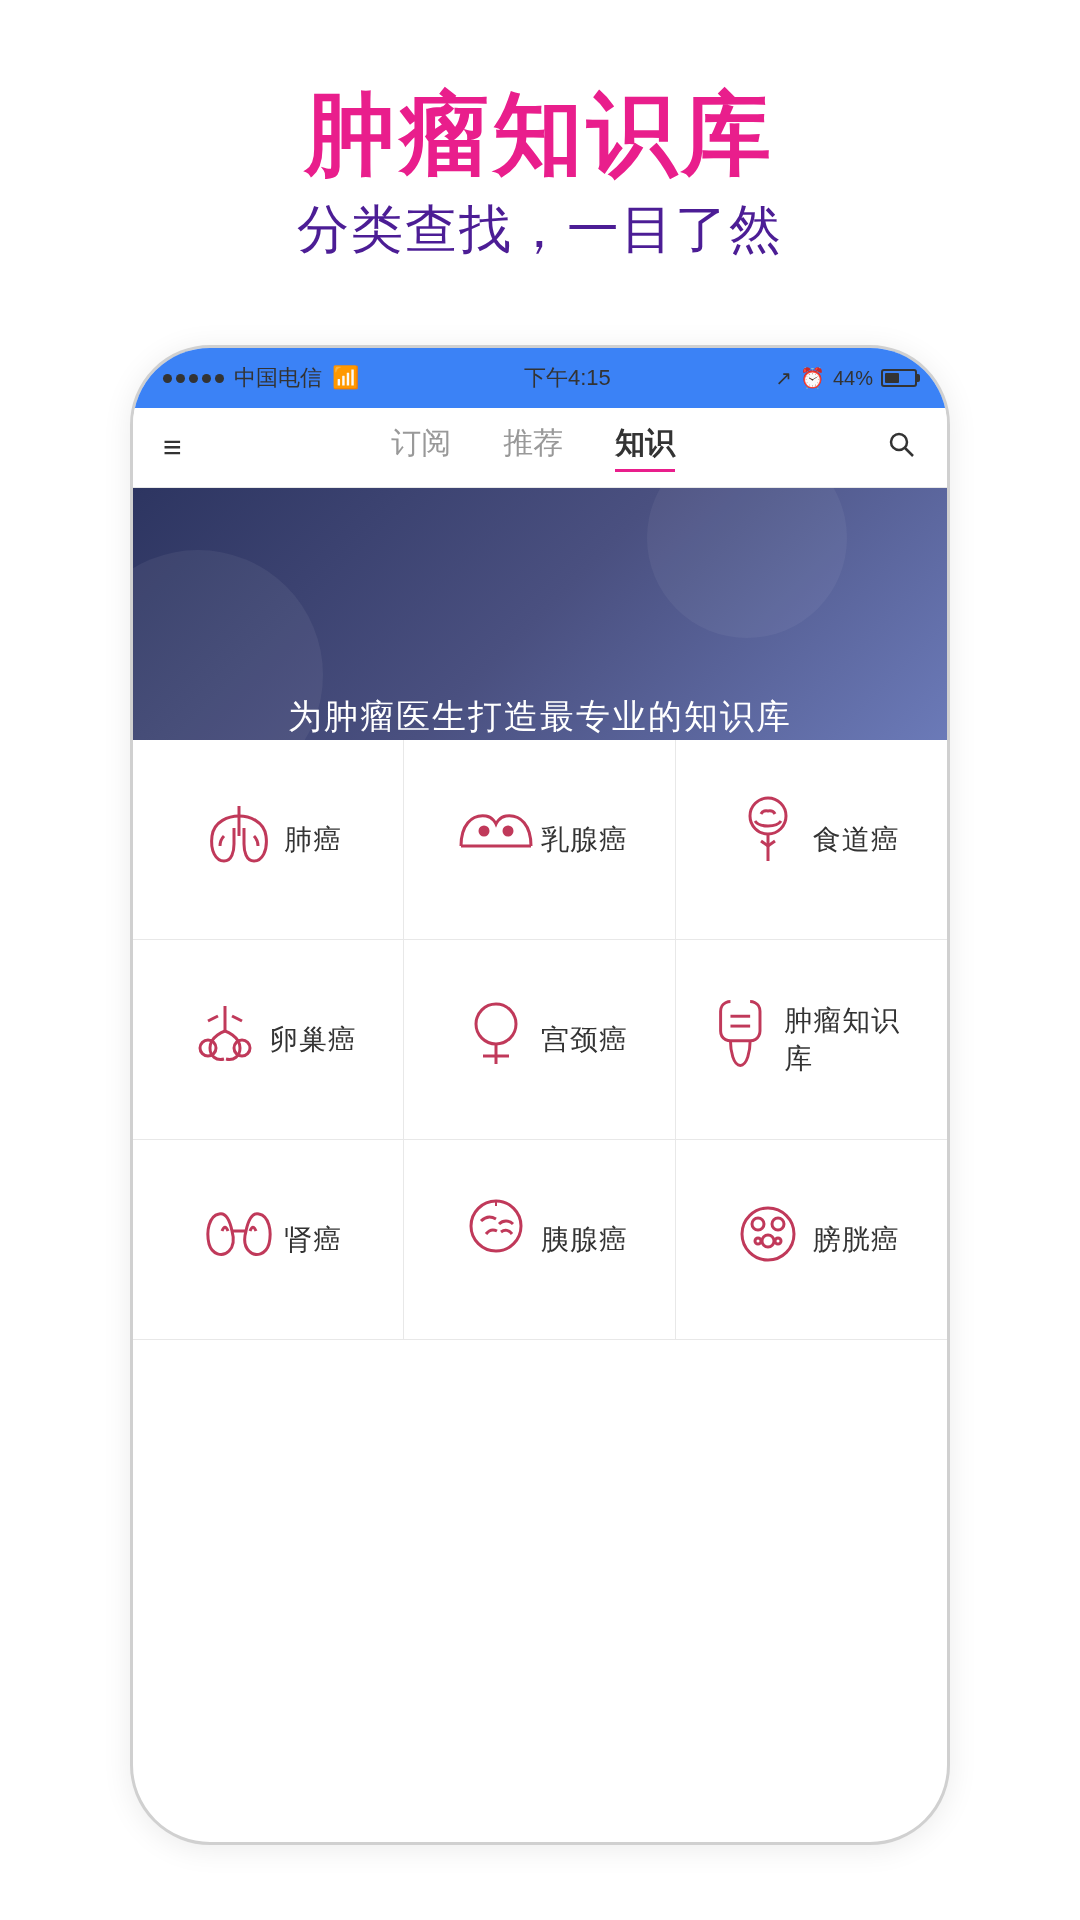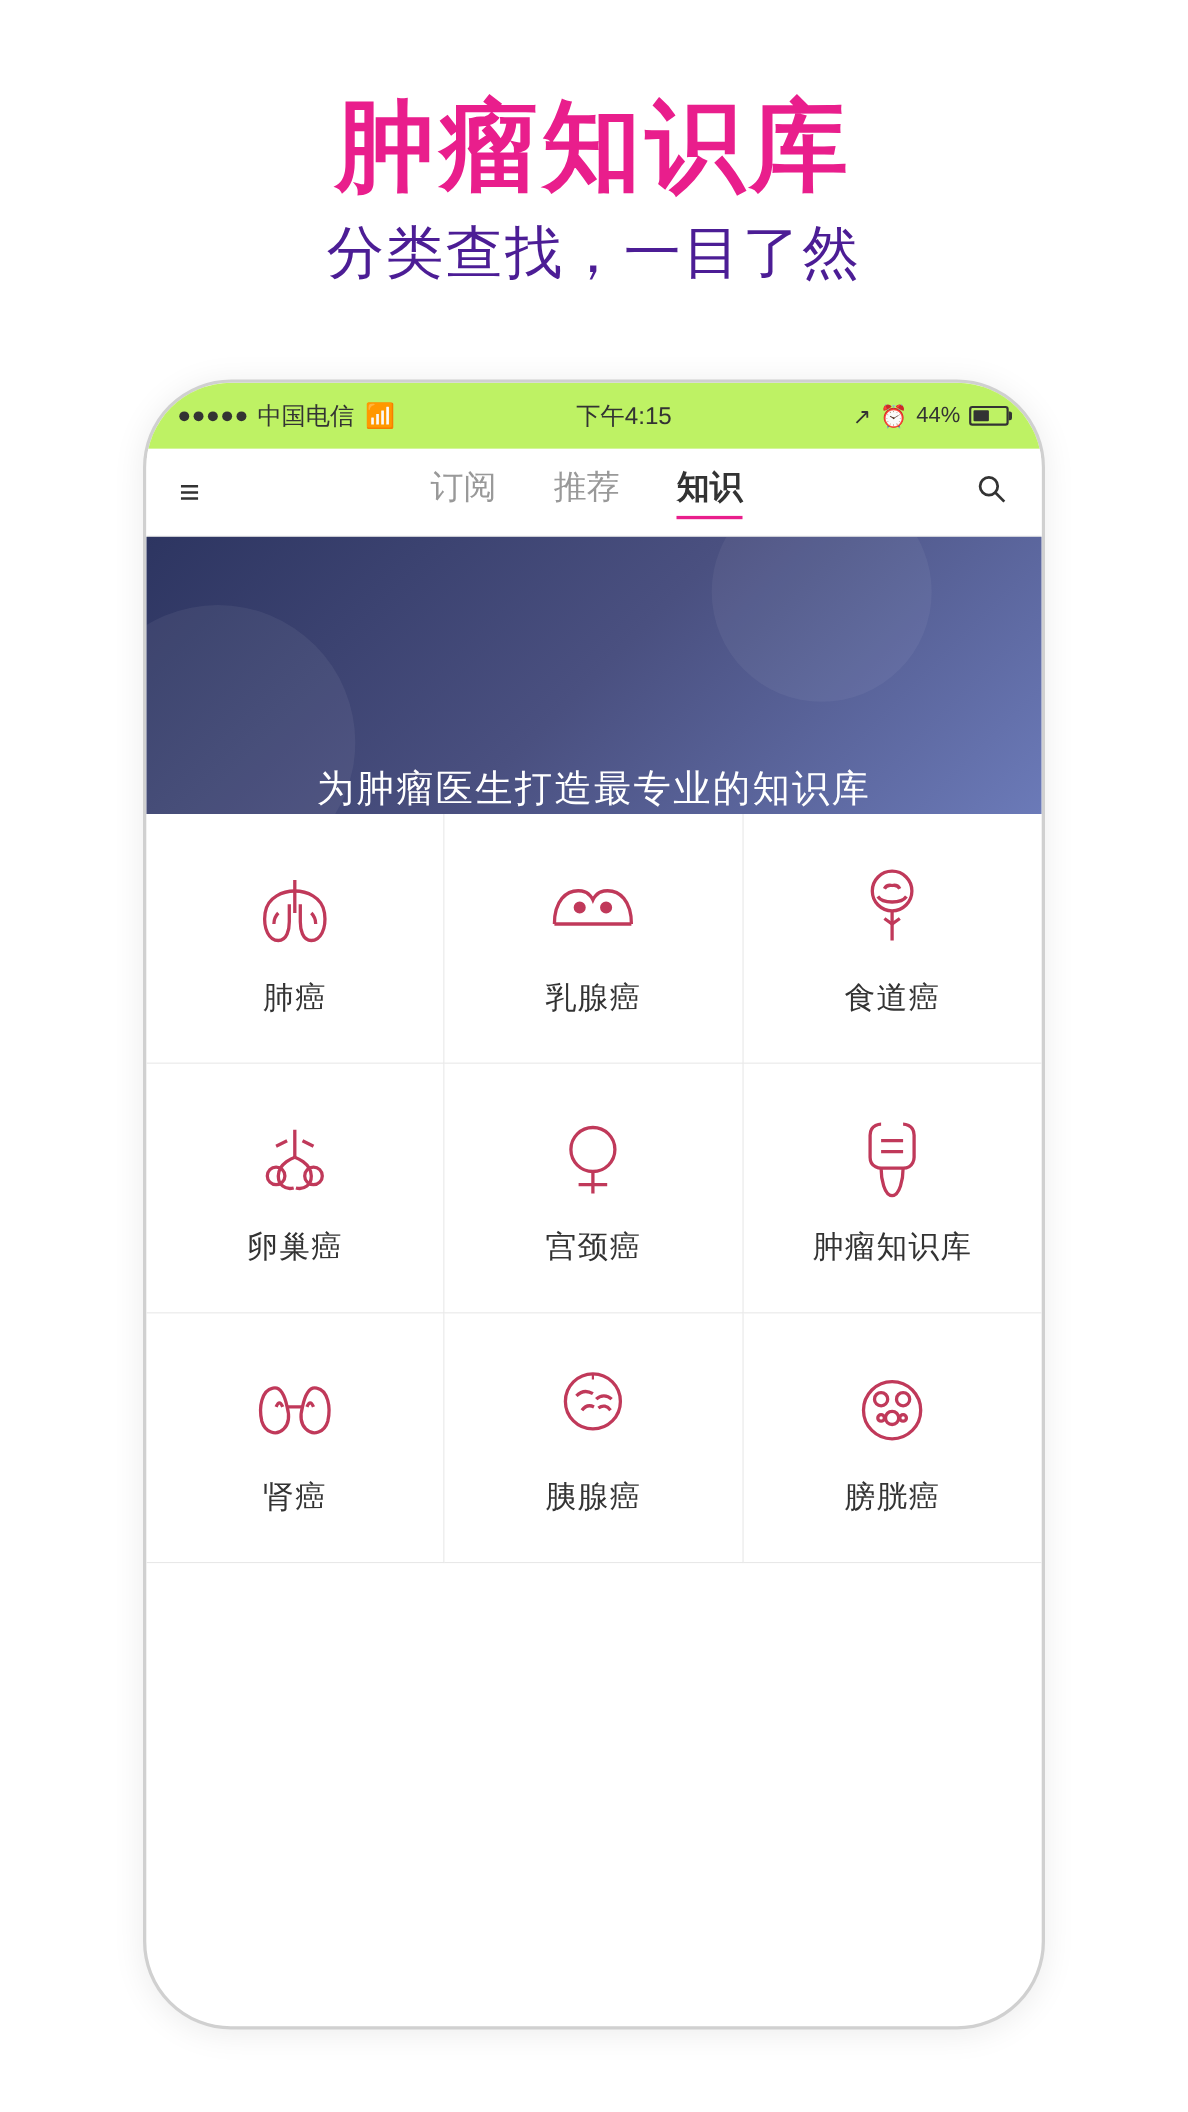--- a/index.html
+++ b/index.html
@@ -45,21 +45,21 @@
       overflow: hidden;
       position: relative;
       margin-top: 40px;
       box-shadow: 0 4px 30px rgba(0,0,0,0.08);
     }
 
     
     .status-bar {
       width: 100%;
       height: 60px;
-      background: #bef264;
+      background: #3b82f6;
       display: flex;
       align-items: center;
       justify-content: space-between;
       padding: 0 30px;
       font-size: 22px;
       color: #333;
     }
 
     .status-left {
       display: flex;
@@ -205,21 +205,21 @@
       width: 100%;
       flex: 1;
       display: grid;
       grid-template-columns: repeat(3, 1fr);
     }
 
     .grid-cell {
       border-right: 1px solid #e8e8e8;
       border-bottom: 1px solid #e8e8e8;
       display: flex;
-      flex-direction: column;
+      flex-direction: row;
       align-items: center;
       justify-content: center;
       padding: 40px 20px;
       cursor: pointer;
       min-height: 200px;
     }
 
     .grid-cell:nth-child(3n) {
       border-right: none;
     }

